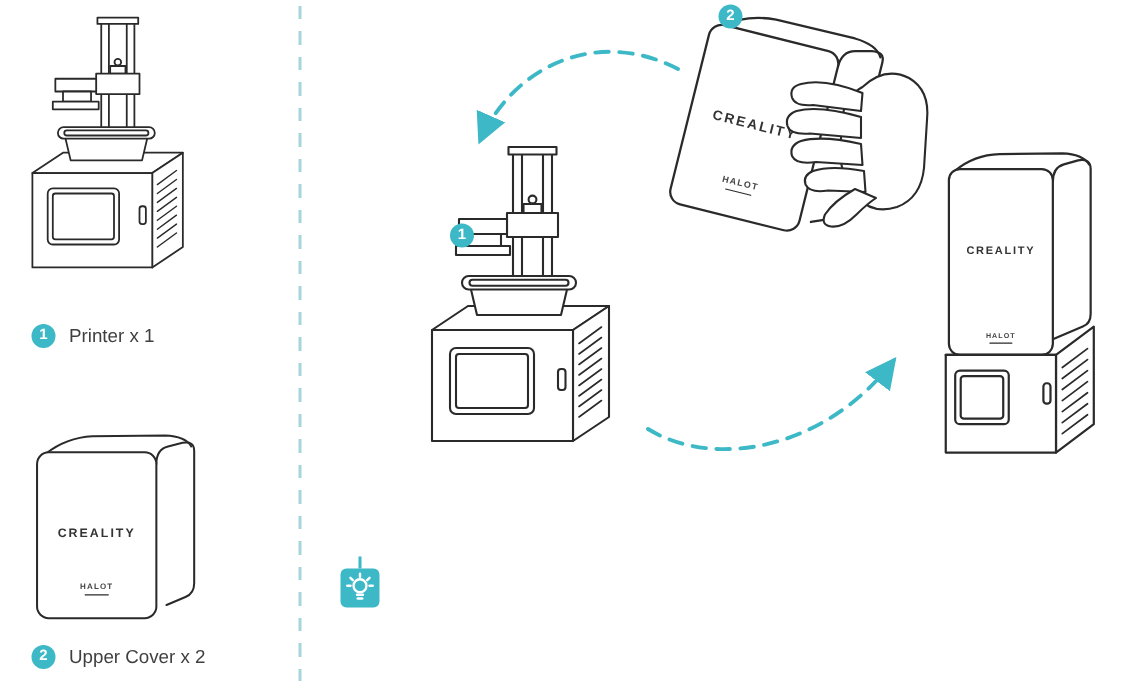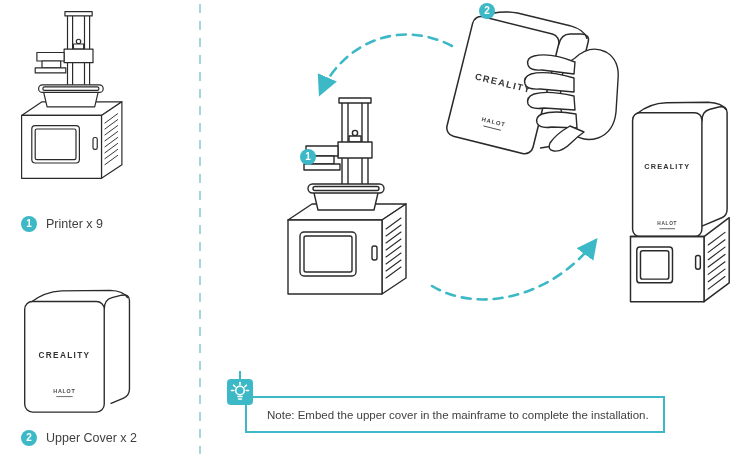--- a/index.html
+++ b/index.html
@@ -167,21 +167,21 @@
     </g>
 
     <path d="M452,46 C 398,18 342,44 320,94" fill="none" stroke="#3cb8c6" stroke-width="2.6" stroke-dasharray="9 7" stroke-linecap="round" marker-end="url(#ah)"></path>
     <path d="M432,286 C 478,314 552,298 596,240" fill="none" stroke="#3cb8c6" stroke-width="2.6" stroke-dasharray="9 7" stroke-linecap="round" marker-end="url(#ah)"></path>
   </svg>
 
   <div class="divider"></div>
 
   <div class="part-label" id="label-printer">
     <span class="badge">1</span>
-    <span>Printer x 9</span>
+    <span>Printer x 1</span>
   </div>
   <div class="part-label" id="label-cover">
     <span class="badge">2</span>
     <span>Upper Cover x 2</span>
   </div>
 
   <span class="badge step" id="step1-badge">1</span>
   <span class="badge step" id="step2-badge">2</span>
 
   <div class="note-tick"></div>
@@ -190,17 +190,14 @@
       <circle cx="13" cy="11.5" r="4.3"></circle>
       <path d="M11,17.5 h4"></path>
       <path d="M11.5,20 h3"></path>
       <path d="M13,3.5 v2.2"></path>
       <path d="M6.6,6.2 l1.6,1.6"></path>
       <path d="M19.4,6.2 l-1.6,1.6"></path>
       <path d="M4.5,11.5 h2.2"></path>
       <path d="M19.3,11.5 h2.2"></path>
     </svg>
   </div>
-  <div class="note-box">
-    <span>Note: Embed the upper cover in the mainframe to complete the installation.</span>
-  </div>
 
 </div>
 
 </body></html>

